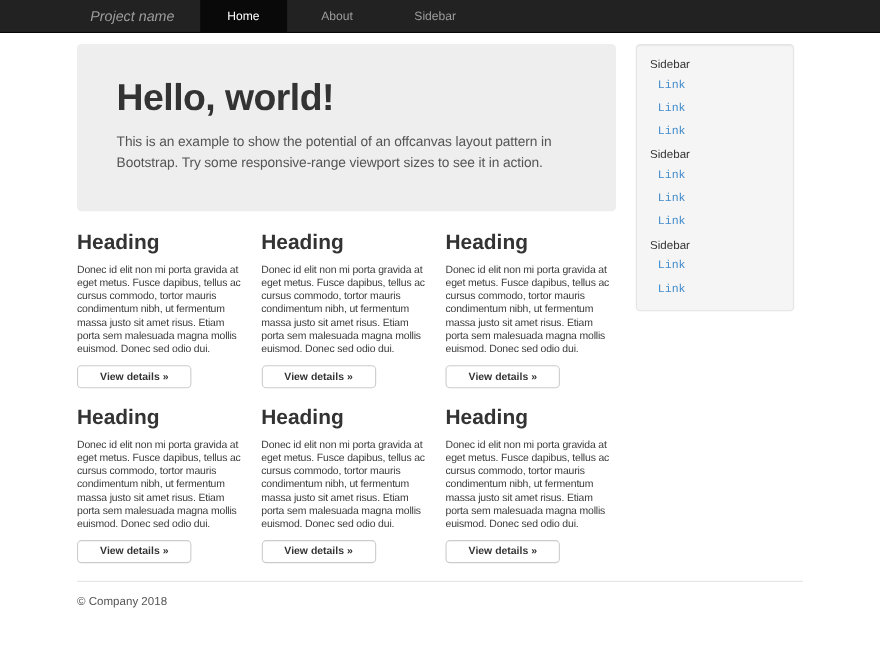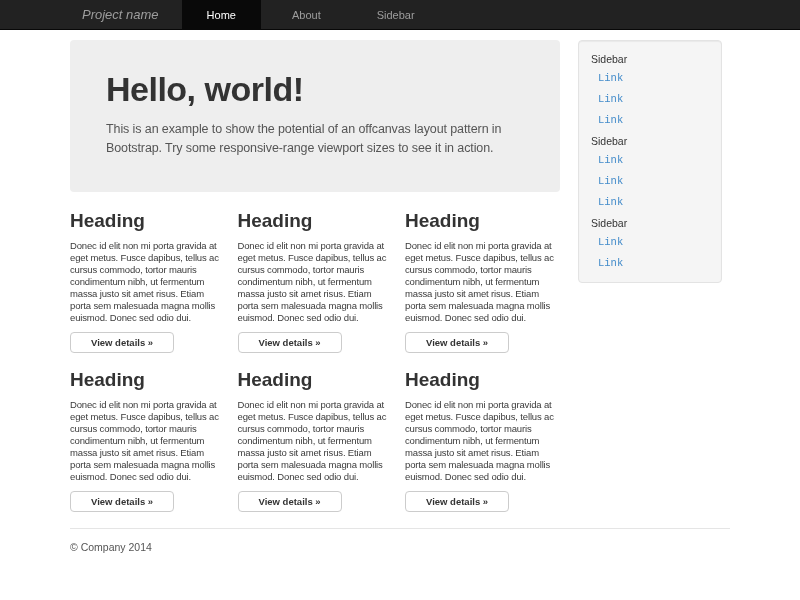--- a/index.html
+++ b/index.html
@@ -196,15 +196,15 @@
               <a href="#" class="side-link">Link</a>
             </li>
         </ul>
       </div>
     </div>
 
   </div>
 
   <hr class="footer-hr">
   <footer>
-    <p>© Company 2014</p>
+    <p>© Company 2018</p>
   </footer>
 </div>
 
 </body></html>

